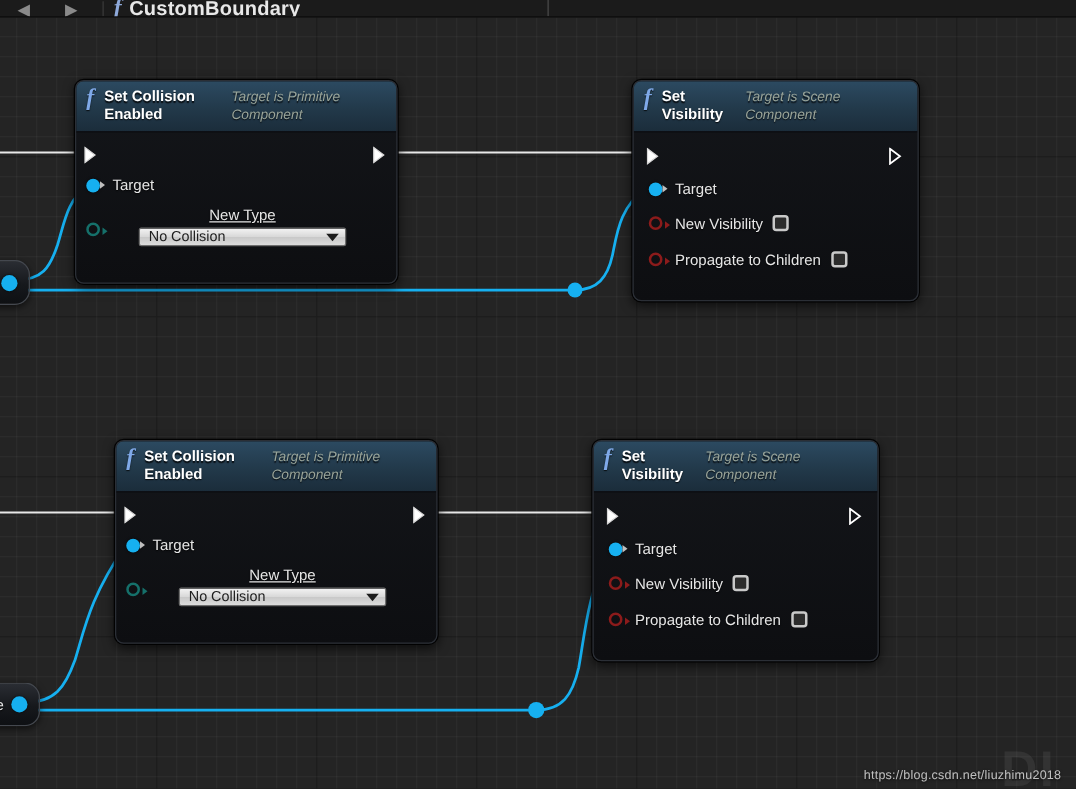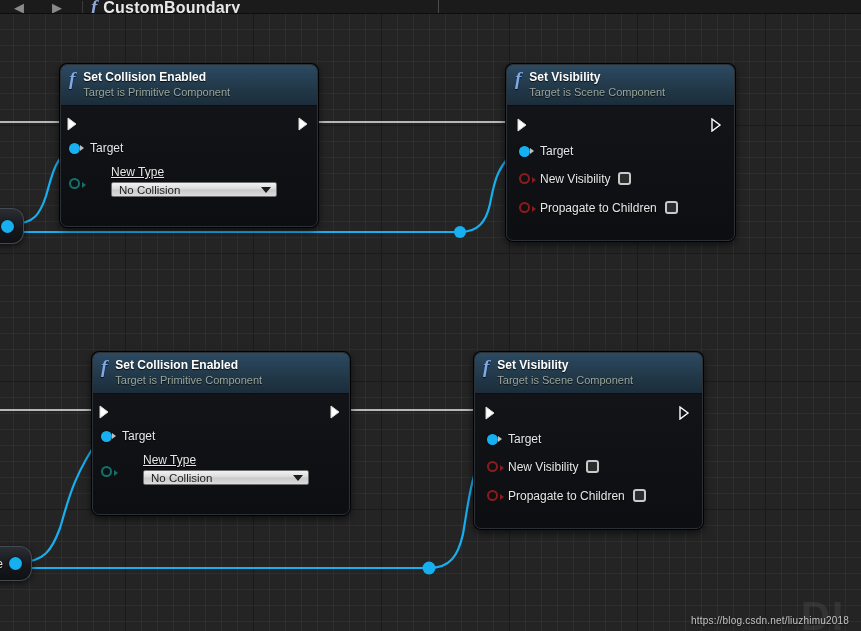--- a/index.html
+++ b/index.html
@@ -100,46 +100,48 @@
     color: #7fa9e8;
     font-family: "Liberation Serif", serif;
     font-style: italic;
     font-weight: bold;
     font-size: 19px;
     line-height: 15px;
     margin-right: 8px;
     margin-top: 1px;
     text-shadow: 0 1px 1px rgba(0,0,0,0.8);
   }
-  .title-wrap { display: flex; flex-direction: column; }
+  .title-wrap { display: flex; flex-direction: row; }
   .node-title {
     color: #ffffff;
     font-size: 12px;
     font-weight: bold;
     line-height: 14px;
     text-shadow: 0 1px 1px rgba(0,0,0,0.85);
   }
   .node-sub {
     color: #9aa59a;
     font-size: 11px;
+    font-style: italic;
     line-height: 14px;
     margin-top: 1px;
     text-shadow: 0 1px 1px rgba(0,0,0,0.8);
   }
   .node-content {
     position: relative;
     padding: 6px 0 10px 0;
   }
 
   
   .row {
     position: relative;
     display: flex;
     align-items: center;
     min-height: 20px;
+    text-align: center;
   }
   .row-left {
     display: flex;
     align-items: center;
     flex: 1;
     padding-left: 8px;
   }
   .row-right {
     display: flex;
     align-items: center;

